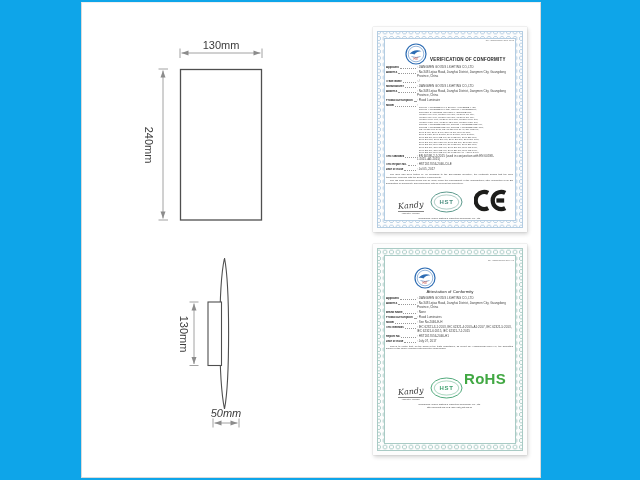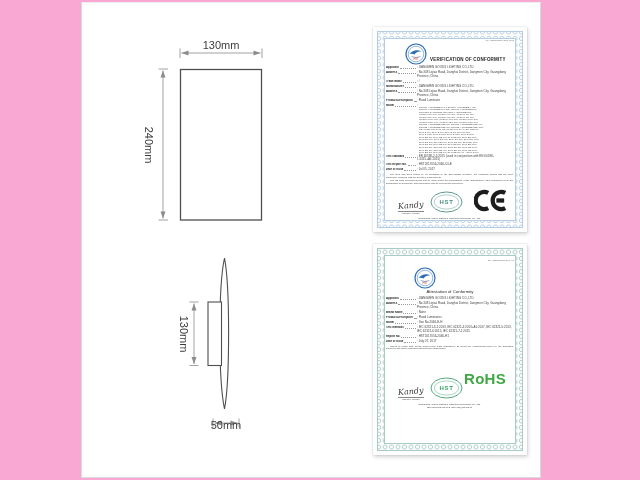--- a/index.html
+++ b/index.html
@@ -1,27 +1,27 @@
 <!DOCTYPE html>
 <html><head>
 <meta charset="utf-8">
 <style>
   html,body{margin:0;padding:0;background:#fff;}
-  .canvas{position:relative;width:640px;height:480px;background:#f9a8d4;overflow:hidden;
+  .canvas{position:relative;width:640px;height:480px;background:#0ea5e9;overflow:hidden;
           font-family:"Liberation Sans",sans-serif;}
   .photo-frame{position:absolute;left:81px;top:2px;width:458px;height:474px;
                border:1px solid #dadada;border-top-color:#efefef;background:#fff;}
 
   
   .dim-label{position:absolute;font-size:11px;color:#3c3c3c;width:50px;text-align:center;}
   .rot90{transform:rotate(90deg);}
   #dim-front-w{left:196px;top:39px;}
   #dim-front-h{left:124px;top:139px;}
   #dim-side-h{left:159px;top:328px;}
-  #dim-side-d{left:201px;top:419px;}
+  #dim-side-d{left:201px;top:407px;font-style:italic;}
   .linework{position:absolute;left:0;top:0;pointer-events:none;}
 
   
   .cert{position:absolute;left:373px;width:154px;background:#fdfdfd;
         box-shadow:0 0 1px #b5b5b5,1px 2px 4px rgba(0,0,0,.18);}
   #cert-ce{top:27px;height:205px;--bcol:#b4cde2;--stamp:#4b8f80;}
   #cert-rohs{top:244px;height:211px;--bcol:#a9cbc5;--stamp:#3fa06e;}
   .guill{position:absolute;inset:4px;border:1px solid var(--bcol);
          background-image:radial-gradient(circle,rgba(255,255,255,0) 1.4px,var(--bcol) 1.5px,var(--bcol) 2.5px,rgba(255,255,255,0) 2.6px);
          background-size:6.5px 6.5px;background-position:center;}

